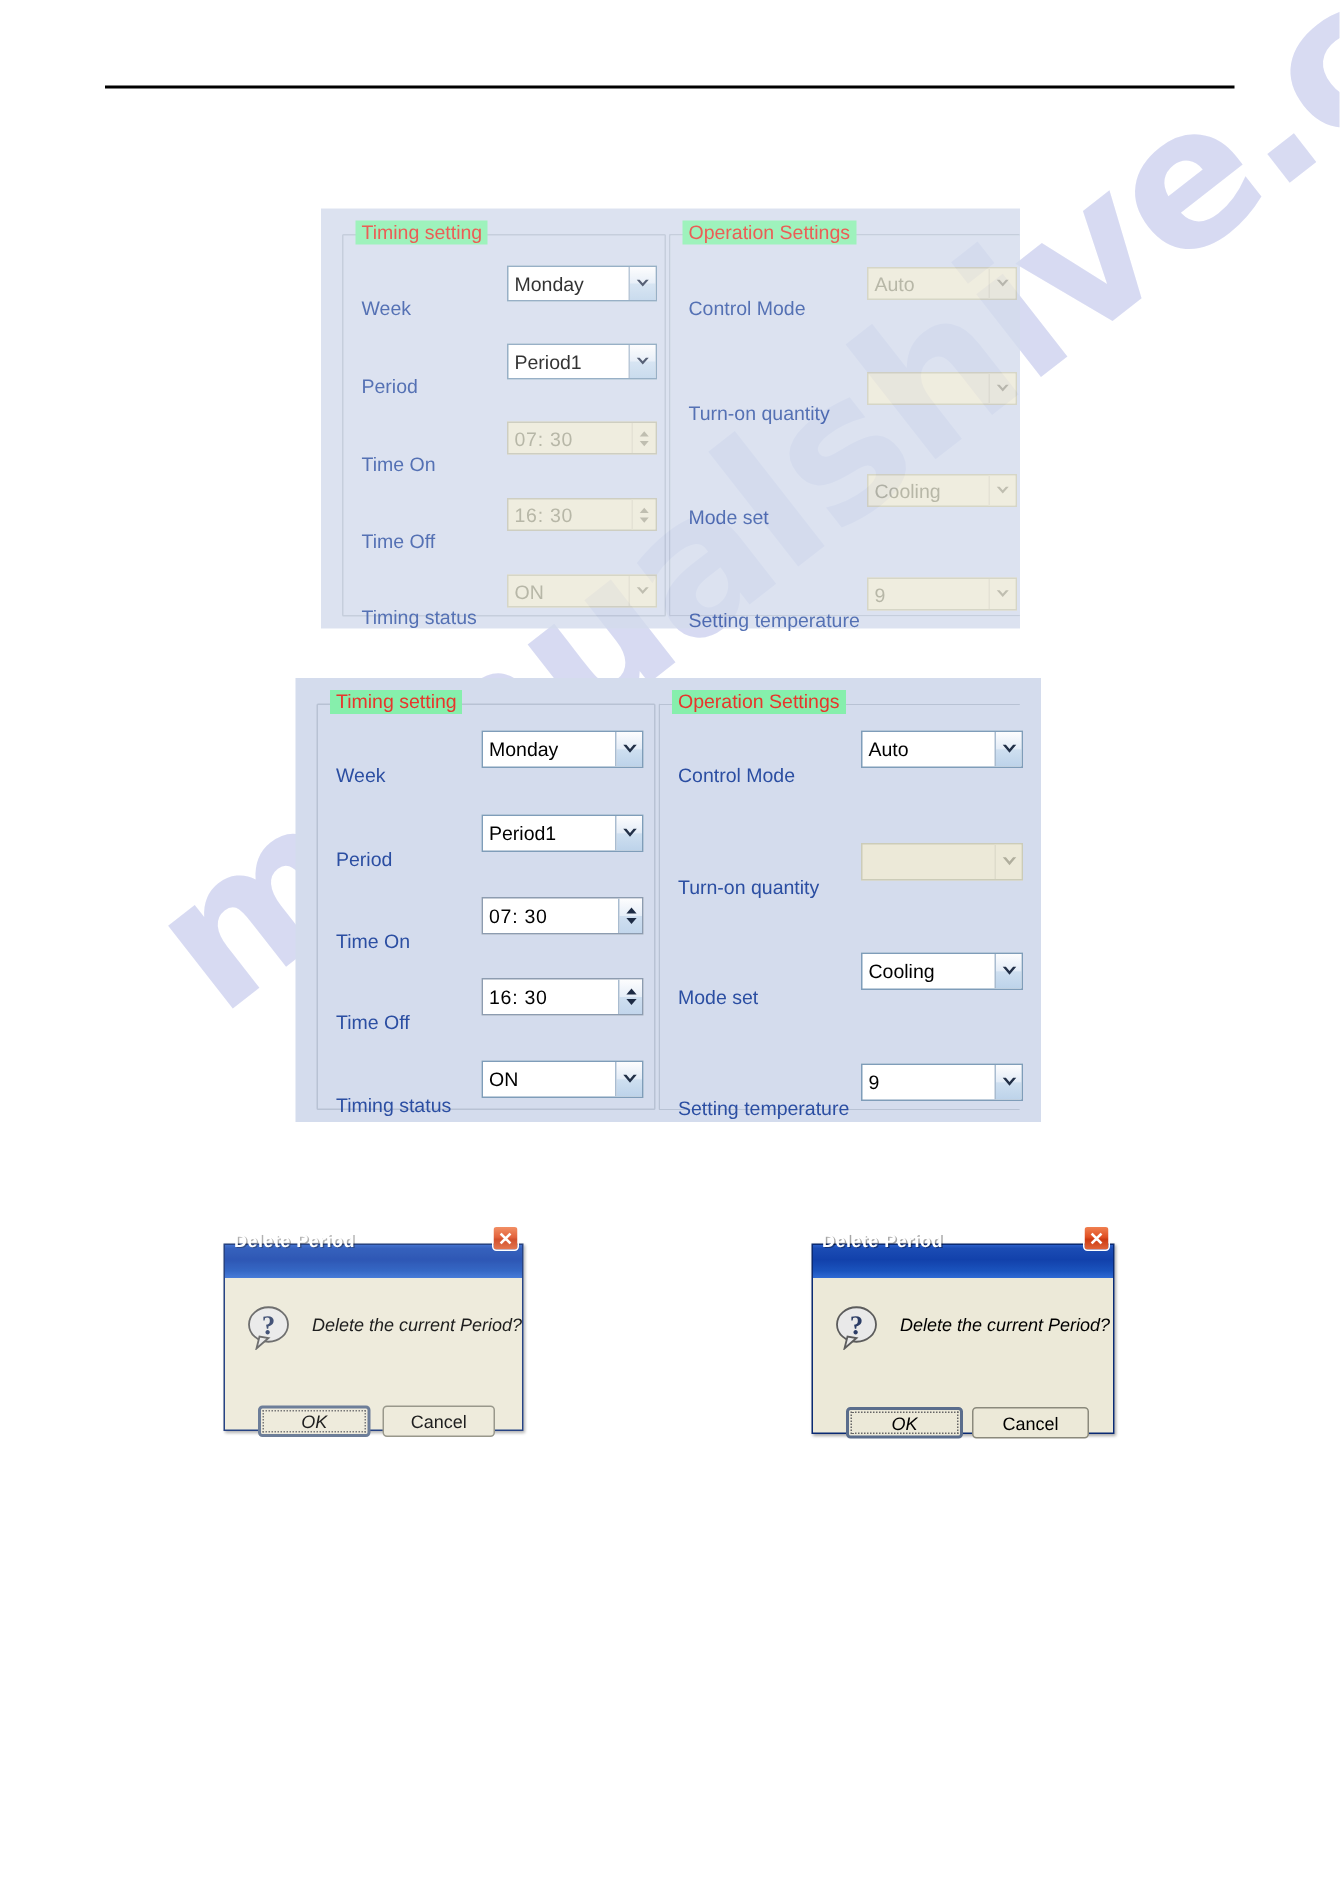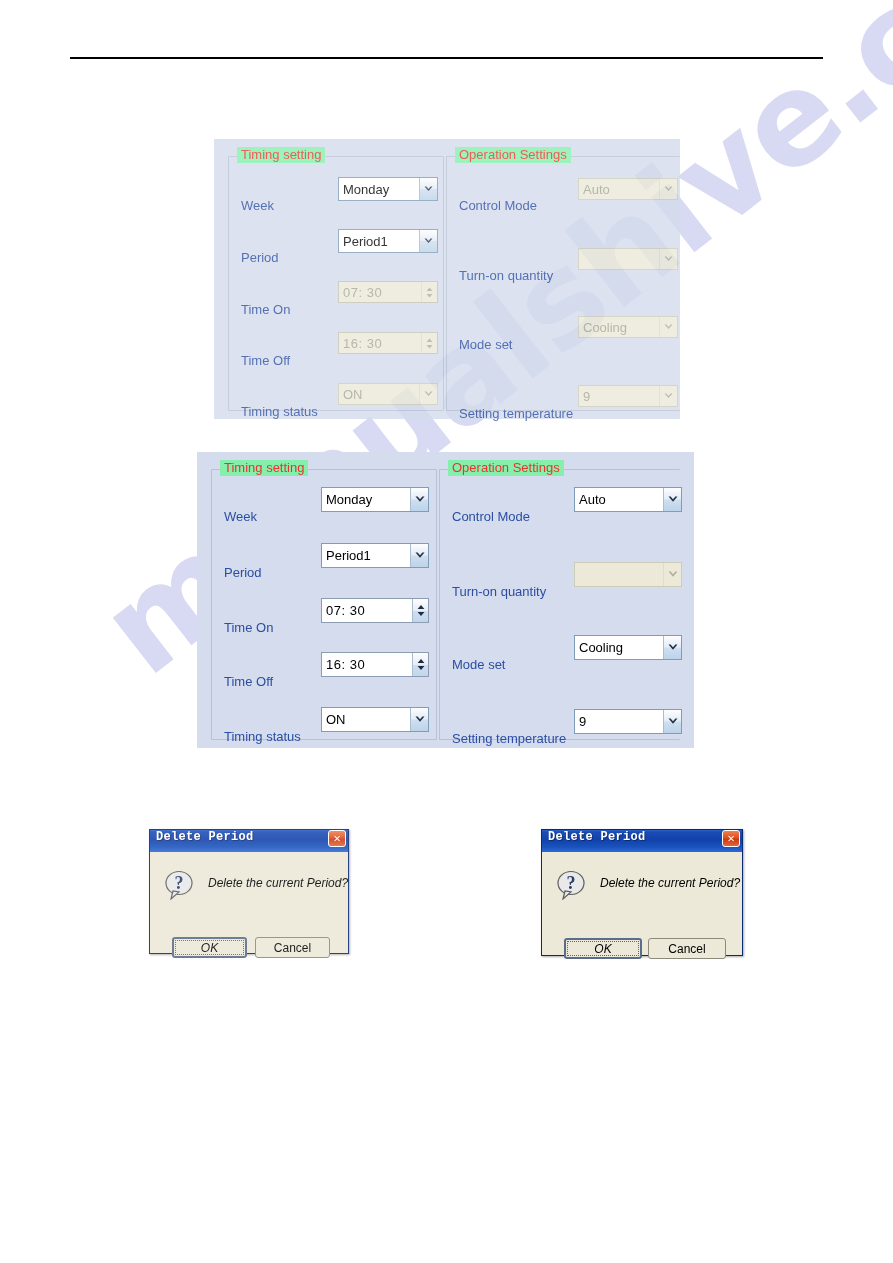--- a/index.html
+++ b/index.html
@@ -184,24 +184,23 @@
     box-sizing: border-box;
     background: #ece9d8;
     border: 1px solid #0a2a74;
     box-shadow: 1px 1px 2px rgba(0,0,0,.35);
   }
   .dialog.soft { opacity: .88; }
   .dlg-title {
     height: 22px;
     background: linear-gradient(to bottom,#2a5fc9 0%,#1b4cb4 10%,#1241ab 45%,#1a53bd 78%,#2f6ad4 100%);
     display: flex;
-    align-items: flex-start;
-    padding: 0 2px 4px 6px;
-    box-sizing: border-box;
-    font-family: Liberation Mono, monospace;
+    align-items: flex-end;
+    padding: 0 2px 18px 6px;
+    box-sizing: border-box;
   }
   .dlg-title .t {
     flex: 1;
     color: #ffffff;
     font-size: 12px;
     font-weight: bold;
     letter-spacing: .3px;
     white-space: nowrap;
     text-shadow: 1px 1px 0 rgba(0,0,0,.35);
   }

